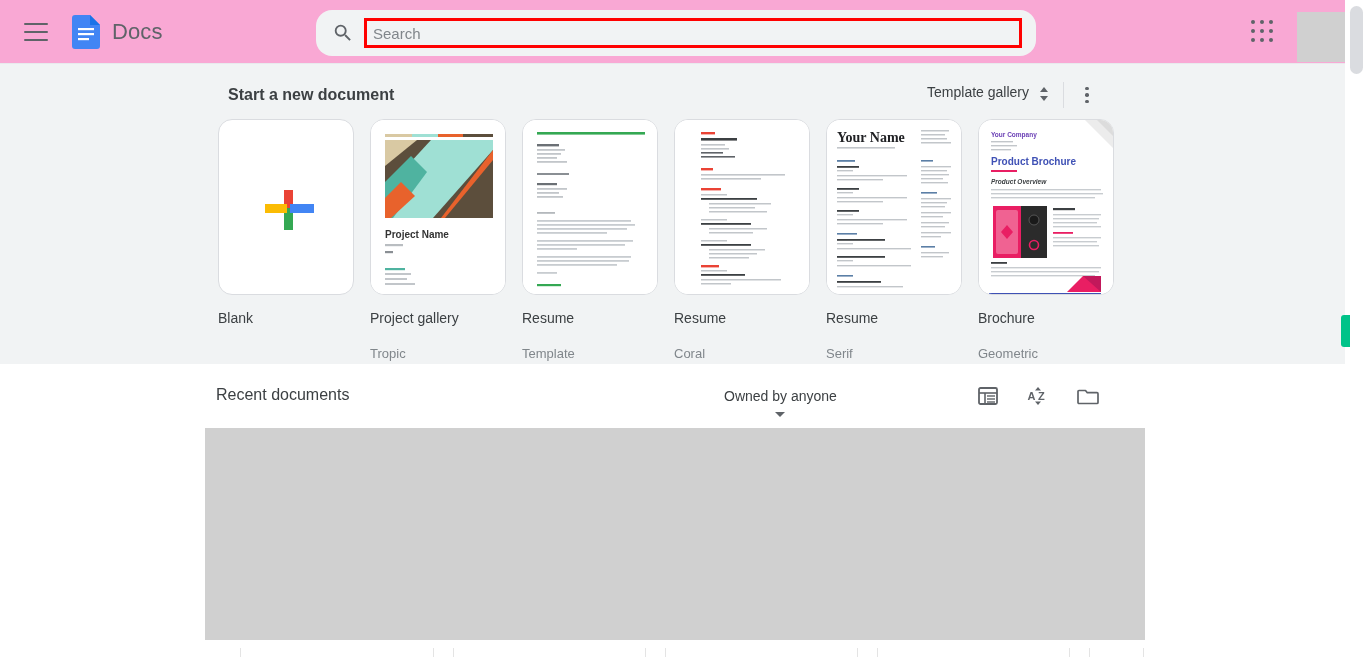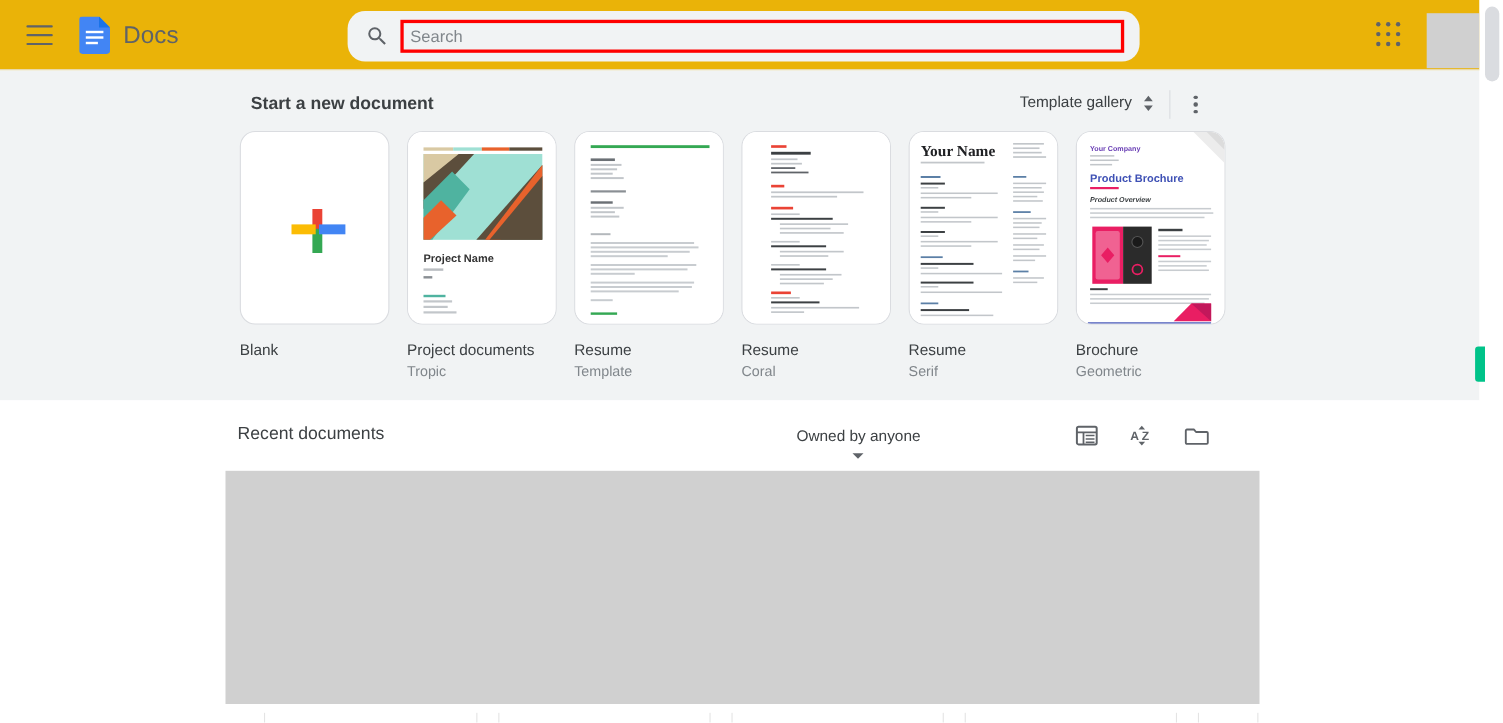--- a/index.html
+++ b/index.html
@@ -8,21 +8,21 @@
     font-family: "Liberation Sans", sans-serif;
     background: #ffffff;
     overflow: hidden;
   }
   .page { position: relative; width: 1366px; height: 657px; background: #fff; }
 
   
   .header {
     position: absolute; top: 0; left: 0;
     width: 1345px; height: 64px;
-    background: #eab308;
+    background: #f9a8d4;
     display: flex; align-items: center;
     border-bottom: 1px solid #e8eaed;
   }
   .hamburger {
     width: 24px; height: 18px; margin-left: 24px;
     display: flex; flex-direction: column; justify-content: space-between;
     cursor: pointer;
   }
   .hamburger span { display: block; height: 2px; background: #5f6368; border-radius: 1px; }
 
@@ -87,21 +87,21 @@
     position: absolute; top: 55px; left: 218px;
     display: flex; gap: 16px;
   }
   .tpl-card { width: 136px; cursor: pointer; }
   .tpl-thumb {
     width: 136px; height: 176px; background: #fff;
     border: 1px solid #dadce0; border-radius: 14px;
     overflow: hidden; position: relative;
   }
   .tpl-label { margin-top: 14px; font-size: 14px; color: #3c4043; line-height: 18px; }
-  .tpl-sub { margin-top: 2px; font-size: 13px; color: #80868b; line-height: 18px; }
+  .tpl-sub { margin-top: 18px; font-size: 13px; color: #80868b; line-height: 18px; }
 
   
   .plus-wrap { width: 100%; height: 100%; position: relative; }
   .plus-v-top { position: absolute; left: 65px; top: 70px; width: 9px; height: 20px; background: #ea4335; }
   .plus-v-bot { position: absolute; left: 65px; top: 88px; width: 9px; height: 22px; background: #34a853; }
   .plus-h-left { position: absolute; left: 46px; top: 84px; width: 22px; height: 9px; background: #fbbc04; }
   .plus-h-right { position: absolute; left: 71px; top: 84px; width: 24px; height: 9px; background: #4285f4; }
 
   
   .recent-section {
@@ -249,21 +249,21 @@
             <path d="M122 40 L122 98 L74 98 Z" fill="#5c4e3c"></path>
             <text x="14" y="118" font-family="Liberation Sans, sans-serif" font-size="10" font-weight="bold" fill="#333">Project Name</text>
             <rect x="14" y="124" width="18" height="2.2" fill="#b9bdc1"></rect>
             <rect x="14" y="131" width="8" height="2.2" fill="#8a8f94"></rect>
             <rect x="14" y="148" width="20" height="2.2" fill="#4fb3a0"></rect>
             <rect x="14" y="153" width="26" height="2" fill="#c2c6ca"></rect>
             <rect x="14" y="158" width="22" height="2" fill="#c2c6ca"></rect>
             <rect x="14" y="163" width="30" height="2" fill="#c2c6ca"></rect>
           </svg>
         </div>
-        <div class="tpl-label">Project documents</div>
+        <div class="tpl-label">Project gallery</div>
         <div class="tpl-sub">Tropic</div>
       </div>
 
       <div class="tpl-card">
         <div class="tpl-thumb">
           <svg width="136" height="176" viewBox="0 0 136 176">
             <rect width="136" height="176" fill="#fff"></rect>
             <rect x="14" y="12" width="108" height="2.6" fill="#34a853"></rect>
             <rect x="14" y="24" width="22" height="2.4" fill="#6b7075"></rect>
             <rect x="14" y="29" width="28" height="1.8" fill="#c2c6ca"></rect>

